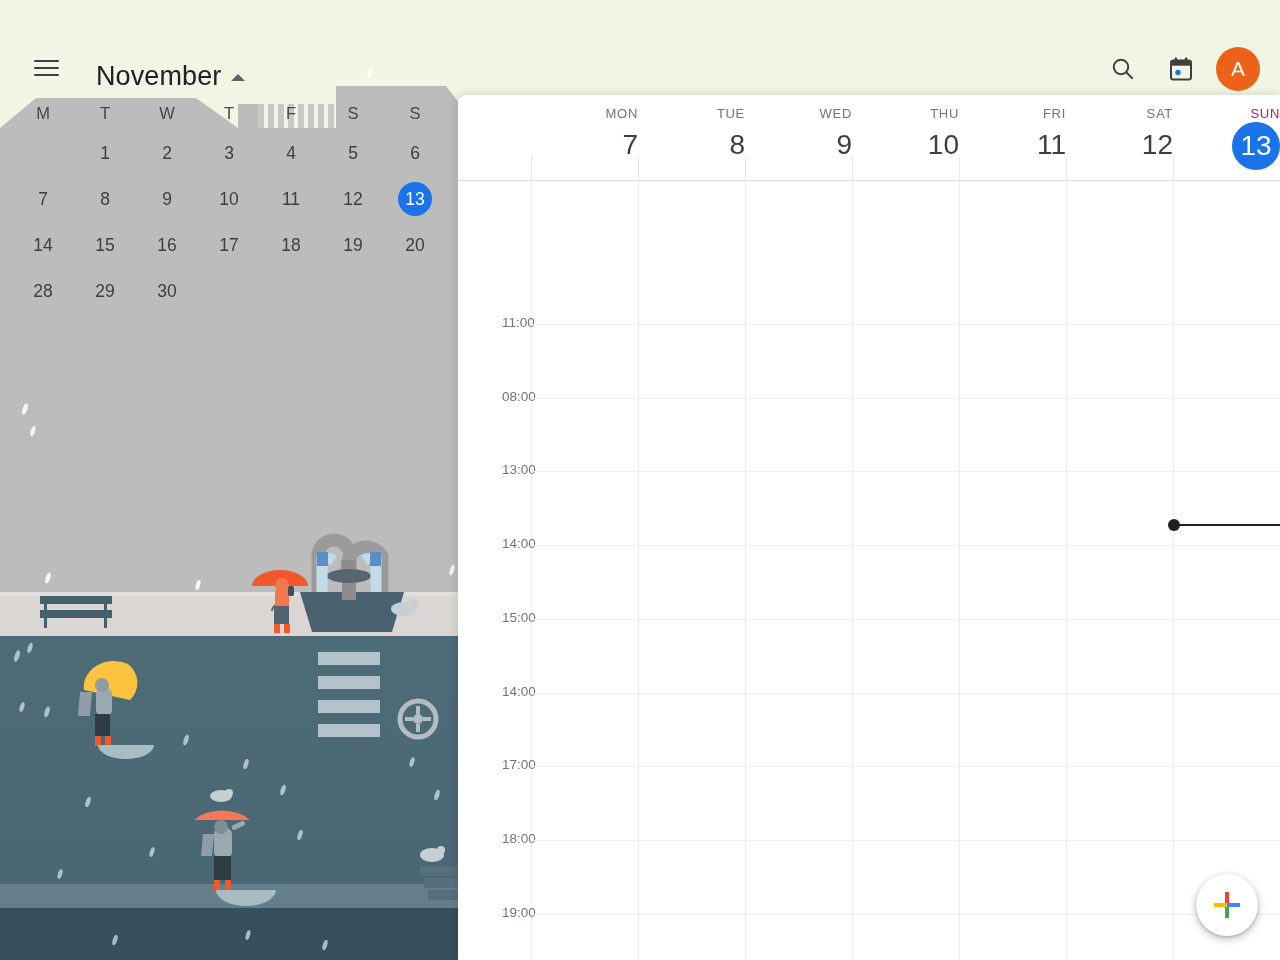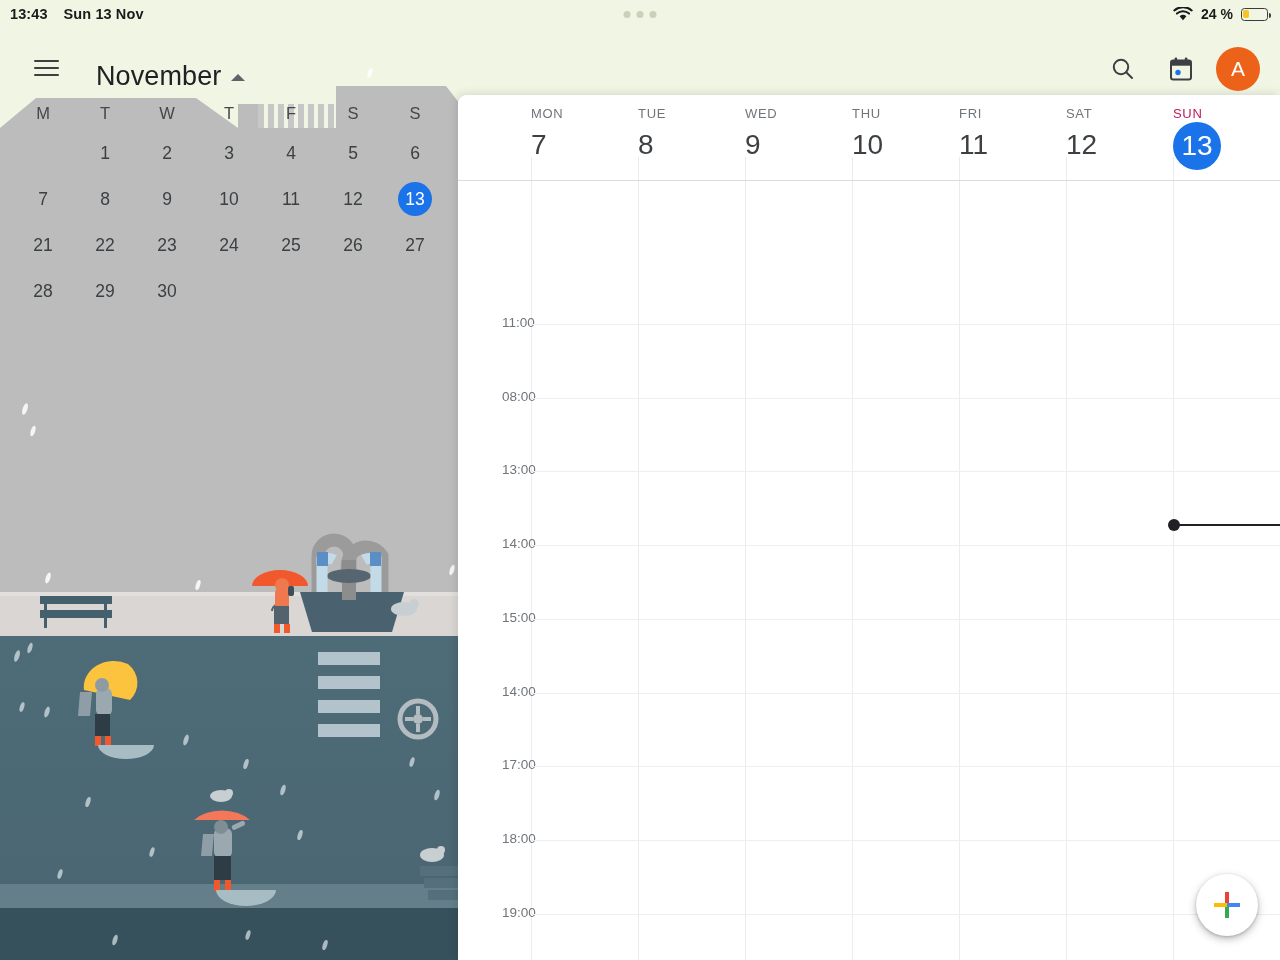--- a/index.html
+++ b/index.html
@@ -107,21 +107,21 @@
     background: #ffffff; z-index: 35;
     border-top-left-radius: 9px;
     box-shadow: -2px -2px 8px rgba(0,0,0,.10);
     overflow: hidden;
   }
   .week-head { position: relative; height: 86px; background: #fff; }
   .wh-cols { display: flex; height: 86px; }
   .wh-gutter { width: 73px; flex: 0 0 73px; }
   .wh-day {
     flex: 1 1 0; display: flex; flex-direction: column;
-    align-items: flex-start; justify-content: flex-start;
+    align-items: flex-end; justify-content: flex-start;
     padding-top: 11px; cursor: pointer; position: relative;
   }
   .wh-day .dow { font-size: 13px; letter-spacing: .7px; color: #70757a; }
   .wh-day .num { font-size: 28px; color: #3c4043; margin-top: 7px; line-height: 34px; }
   .wh-day.today .dow { color: #be185d; }
   .wh-day.today .num {
     width: 48px; height: 48px; border-radius: 50%;
     background: #1a73e8; color: #fff;
     display: flex; align-items: center; justify-content: center;
     margin-top: 1px;
@@ -316,40 +316,20 @@
       <ellipse cx="437" cy="795" rx="2.3" ry="5.5" transform="rotate(18 437 795)"></ellipse>
       <ellipse cx="412" cy="762" rx="2.1" ry="5" transform="rotate(18 412 762)"></ellipse>
       <ellipse cx="115" cy="940" rx="2.3" ry="5.5" transform="rotate(18 115 940)"></ellipse>
       <ellipse cx="325" cy="945" rx="2.2" ry="5.3" transform="rotate(18 325 945)"></ellipse>
       <ellipse cx="248" cy="935" rx="2.1" ry="5" transform="rotate(18 248 935)"></ellipse>
       <ellipse cx="152" cy="852" rx="2.1" ry="5" transform="rotate(18 152 852)"></ellipse>
       <ellipse cx="60" cy="874" rx="2.1" ry="5" transform="rotate(18 60 874)"></ellipse>
     </g>
   </svg>
 
-  <div class="statusbar">
-    <span class="sb-time">13:43</span>
-    <span class="sb-date">Sun 13 Nov</span>
-    <span class="sb-dots">
-      <i></i>
-      <i></i>
-      <i></i>
-    </span>
-    <span class="sb-right">
-      <svg width="20" height="15" viewBox="0 0 20 15">
-        <path d="M10 13.2 L6.6 9.2 a5.2 5.2 0 0 1 6.8 0 Z" fill="#1b1b1b"></path>
-        <path d="M3.9 6.6 a9.2 9.2 0 0 1 12.2 0" stroke="#1b1b1b" stroke-width="2" fill="none" stroke-linecap="round"></path>
-        <path d="M1.3 3.4 a13.2 13.2 0 0 1 17.4 0" stroke="#1b1b1b" stroke-width="2" fill="none" stroke-linecap="round"></path>
-      </svg>
-      <span class="sb-pct">24 %</span>
-      <span class="batt">
-          <span class="fill" style="width: 24%;"></span>
-        </span>
-    </span>
-  </div>
 
   <div class="appbar">
     <div class="hamburger">
       <span></span>
         <span></span>
         <span></span>
     </div>
     <div class="month-title">
       <span class="txt">November</span>
       <span class="caret-up"></span>
@@ -426,39 +406,39 @@
           </div>
           <div class="mini-cell">
             <span class="d">12</span>
           </div>
           <div class="mini-cell today">
             <span class="d">13</span>
           </div>
         </div>
         <div class="mini-row">
           <div class="mini-cell">
-            <span class="d">21</span>
-          </div>
-          <div class="mini-cell">
-            <span class="d">22</span>
-          </div>
-          <div class="mini-cell">
-            <span class="d">23</span>
-          </div>
-          <div class="mini-cell">
-            <span class="d">24</span>
-          </div>
-          <div class="mini-cell">
-            <span class="d">25</span>
-          </div>
-          <div class="mini-cell">
-            <span class="d">26</span>
-          </div>
-          <div class="mini-cell">
-            <span class="d">27</span>
+            <span class="d">14</span>
+          </div>
+          <div class="mini-cell">
+            <span class="d">15</span>
+          </div>
+          <div class="mini-cell">
+            <span class="d">16</span>
+          </div>
+          <div class="mini-cell">
+            <span class="d">17</span>
+          </div>
+          <div class="mini-cell">
+            <span class="d">18</span>
+          </div>
+          <div class="mini-cell">
+            <span class="d">19</span>
+          </div>
+          <div class="mini-cell">
+            <span class="d">20</span>
           </div>
         </div>
         <div class="mini-row">
           <div class="mini-cell">
             <span class="d">28</span>
           </div>
           <div class="mini-cell">
             <span class="d">29</span>
           </div>
           <div class="mini-cell">

